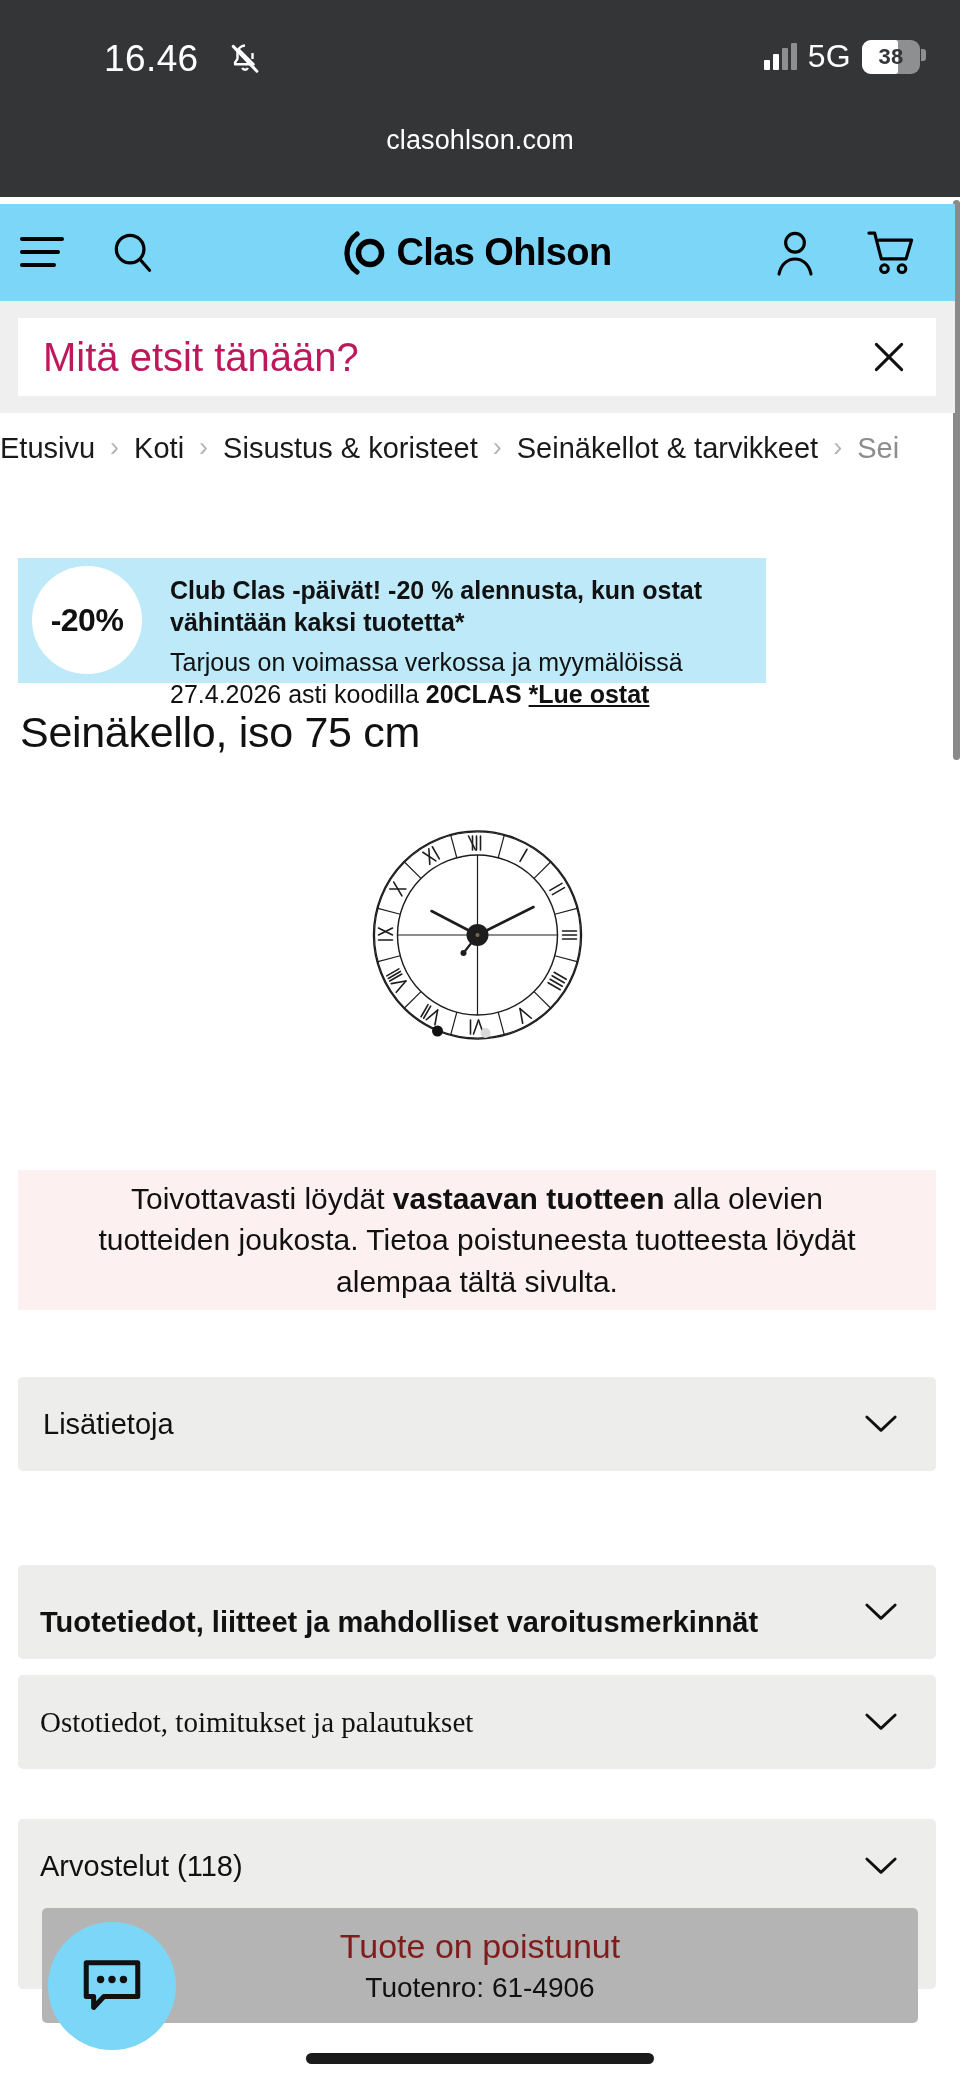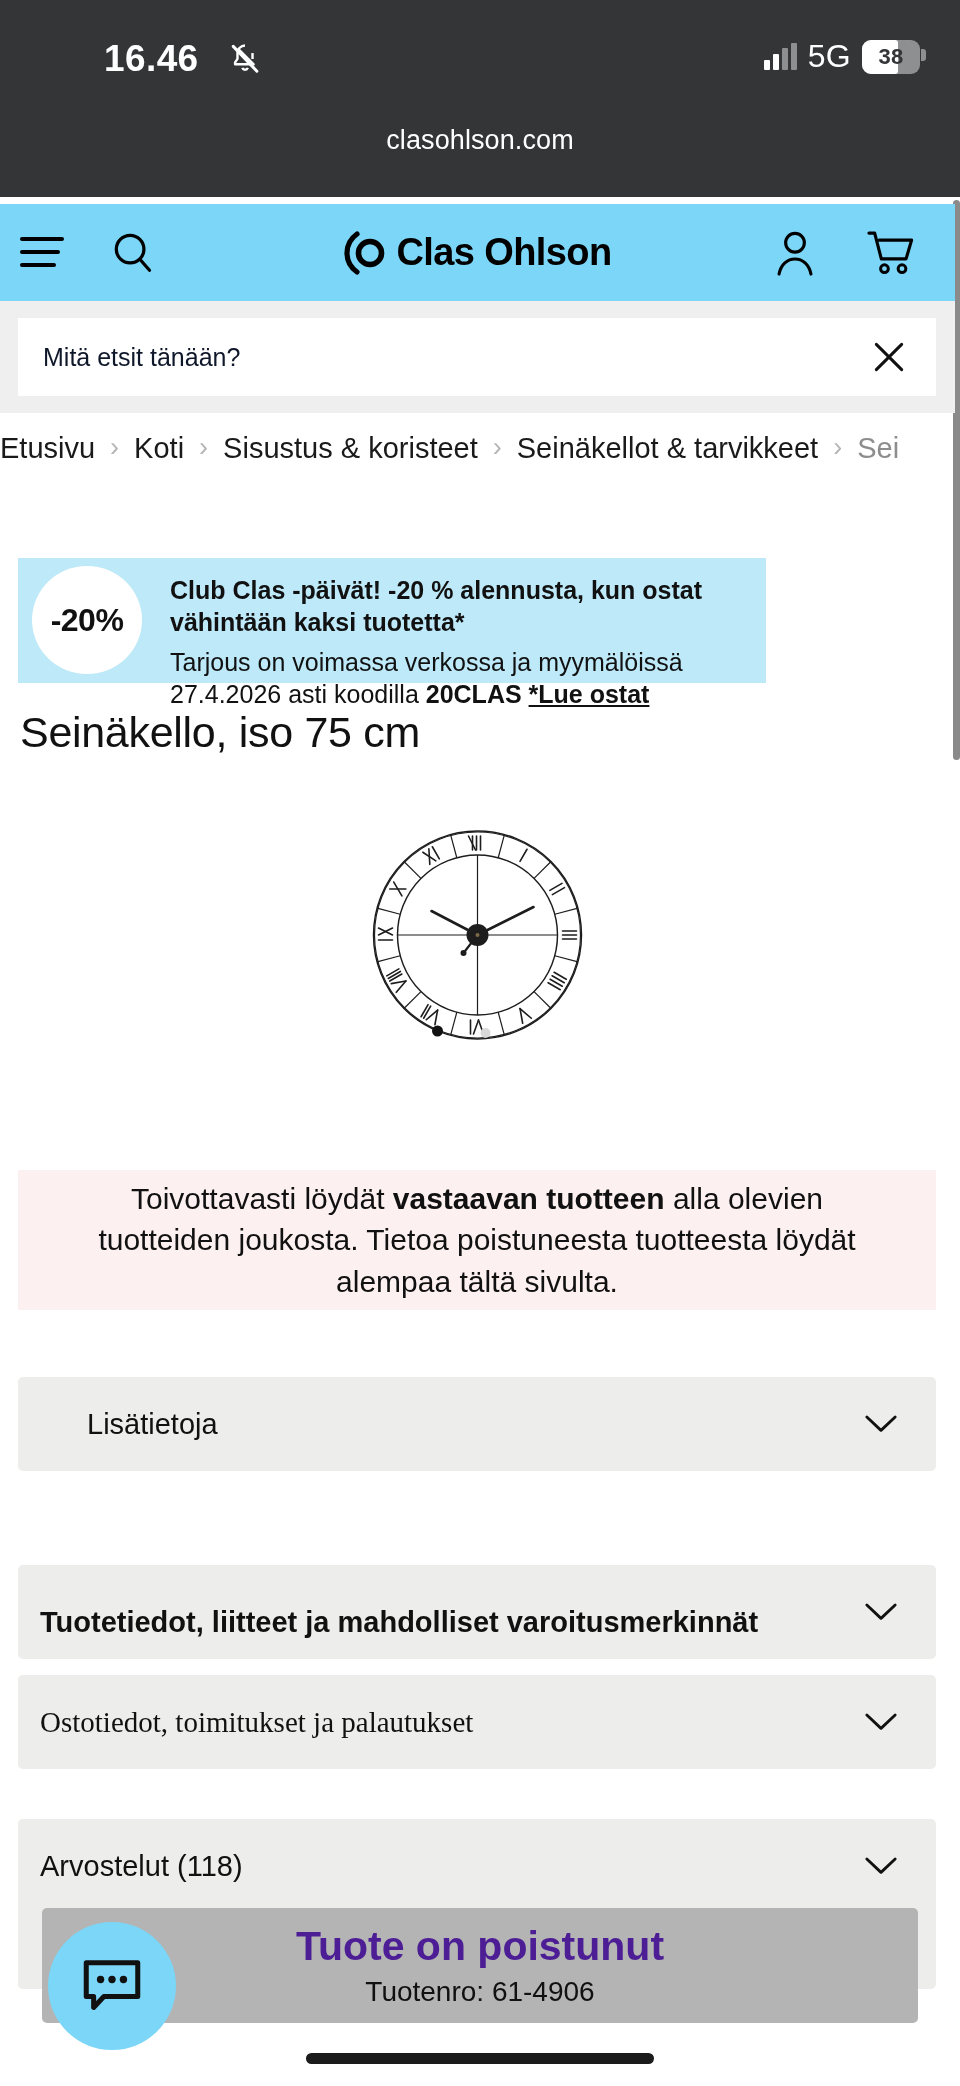--- a/index.html
+++ b/index.html
@@ -11,21 +11,21 @@
   }
   #page { position: relative; width: 960px; height: 2086px; background:#fff; }
 
   
   .statusbar {
     position: absolute; top:0; left:0; width:960px; height:197px;
     background: #333537;
   }
   .sb-time {
     position:absolute; left:104px; top:38px;
-    color:#fff; font-size:37px; font-weight:700; letter-spacing:.4px;
+    color:#fff; font-size:37px; font-weight:400; letter-spacing:.4px;
   }
   .sb-bell { position:absolute; left:228px; top:42px; width:34px; height:34px; }
   .sb-right { position:absolute; right:40px; top:38px; display:flex; align-items:center; gap:11px; }
   .bars { display:flex; align-items:flex-end; gap:3px; height:26px; }
   .bars i { display:block; width:6px; background:#fff; border-radius:1px; }
   .bars i:nth-child(1){ height:10px; }
   .bars i:nth-child(2){ height:16px; }
   .bars i:nth-child(3){ height:22px; background:#8d8f91; }
   .bars i:nth-child(4){ height:27px; background:#8d8f91; }
   .sb-net { color:#fff; font-size:32px; font-weight:500; letter-spacing:.3px; }
@@ -83,21 +83,21 @@
   
   .searchzone {
     position:absolute; top:301px; left:0; width:955px; height:112px;
     background:#efefef;
   }
   .searchbox {
     position:absolute; left:18px; top:17px; width:918px; height:78px;
     background:#fff; display:flex; align-items:center;
   }
   .search-ph {
-    margin-left:25px; font-size:25px; color:#0f172a;
+    margin-left:25px; font-size:40px; color:#be185d;
   }
   .search-x { position:absolute; right:28px; width:38px; height:38px; }
 
   
   .crumbs {
     position:absolute; top:413px; left:0; width:955px; height:70px;
     display:flex; align-items:center; 
     white-space:nowrap; overflow:hidden;
   }
   .crumb { font-size:29px; color:#1a1a1a; }
@@ -153,38 +153,38 @@
     font-size:31px; font-weight:700; color:#111;
   }
   .acc {
     position:absolute; left:18px; width:918px; height:94px;
     background:#ededec; border-radius:5px;
     display:flex; align-items:center;
   }
   .acc-label { font-size:29px; color:#111; }
   .acc-label.bold { font-weight:700; }
   .acc-chev { position:absolute; right:38px; width:34px; height:20px; }
-  #acc0 { top:1377px;padding-left:44px; }
+  #acc0 { top:1377px; }
   #acc0 .acc-label { margin-left:25px; }
   #acc1 { top:1565px; }
   #acc1 .acc-label { margin-left:22px;margin-top:20px; }
   #acc2 { top:1675px;font-family:Liberation Serif, serif; }
   #acc2 .acc-label { margin-left:22px; }
   #acc3 { top:1819px; }
   #acc3 .acc-label { margin-left:22px; }
   #acc4 { top:1895px; }
   #acc4 .acc-label { margin-left:22px; }
 
   
   .bottombar {
     position:absolute; left:42px; top:1908px; width:876px; height:115px;
     background:#b4b4b4; border-radius:5px;
     display:flex; flex-direction:column; align-items:center; justify-content:center;
   }
-  .bb-title { font-size:41px; font-weight:700; color:#4c1d95; }
+  .bb-title { font-size:34px; font-weight:400; color:#7f1d1d; }
   .bb-sub { margin-top:6px; font-size:28px; color:#111; }
 
   
   .fab {
     position:absolute; left:48px; top:1922px; width:128px; height:128px;
     background:#7bd6f7; border-radius:50%;
     display:flex; align-items:center; justify-content:center;
   }
   .fab svg { width:62px; height:58px; }
 

